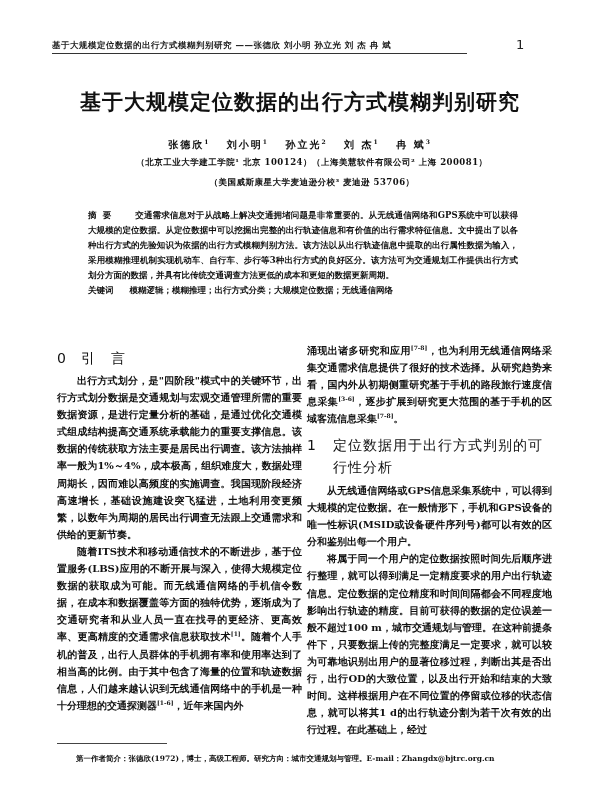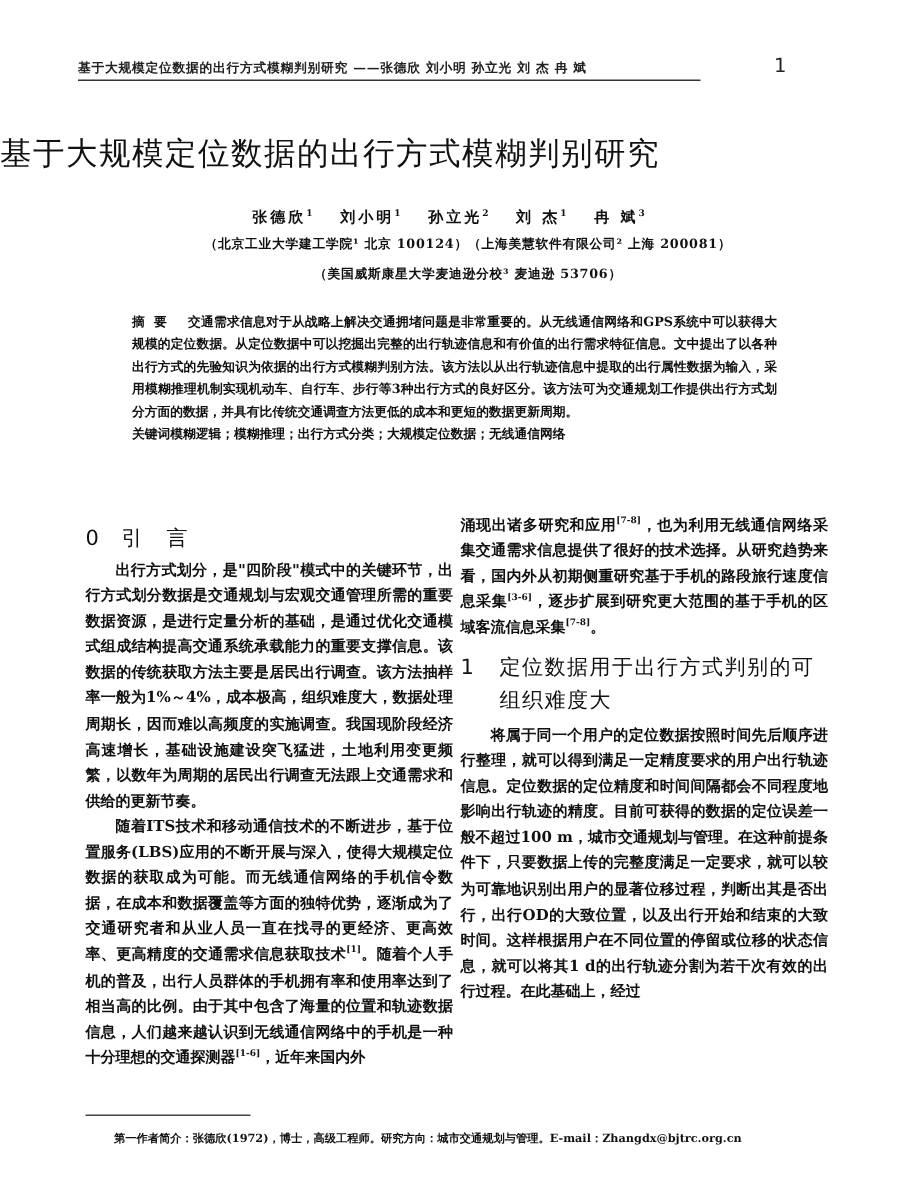--- a/index.html
+++ b/index.html
@@ -14,40 +14,40 @@
       color: #222; white-space: nowrap;
     }
     .page-number {
       position: absolute; left: 516px; top: 37px; font-size: 13px; color: #222;
       font-family: "DejaVu Sans", sans-serif;
     }
     .header-rule {
       position: absolute; left: 52px; top: 53px; width: 415px; height: 1px; background: #333;
     }
     .title {
-      position: absolute; left: 0; top: 88px; width: 600px; 
-      font-size: 21px; font-weight: normal; letter-spacing: 1px;
+      position: absolute; left: 0; top: 88px; width: 600px; text-align: center;
+      font-size: 21px; font-weight: bold; letter-spacing: 1px;
       font-family: "DejaVu Sans", sans-serif;
     }
     .authors {
       position: absolute; left: 0; top: 138px; width: 600px; text-align: center;
       font-size: 10px; font-weight: bold; letter-spacing: 2px;
     }
     .authors sup { font-size: 6px; }
     .affil {
       position: absolute; left: 0; width: 600px; text-align: center;
       font-size: 8.5px; letter-spacing: 0.5px; font-weight: bold; margin-left: 12px;
     }
     .affil1 { top: 157px; }
     .affil2 { top: 177px; }
     .abstract-block {
       position: absolute; left: 88px; top: 208px; width: 430px;
       font-size: 8.5px; line-height: 15px; font-weight: bold; text-align: justify;
     }
-    .abstract-block .label { margin-right: 8px; letter-spacing: 6px; }
+    .abstract-block .label { margin-right: 18px; letter-spacing: 6px; }
     .meta-line { white-space: nowrap; }
     .meta-line span { margin-right: 18px; }
     .col {
       position: absolute; width: 245px;
       font-size: 10px; line-height: 17.1px; text-align: justify; font-weight: bold;
     }
     .col-left { left: 57px; top: 372px; }
     .col-right { left: 307px; top: 342px; width: 245px; }
     .p-indent { text-indent: 2em; margin: 0; }
     .p-noindent { margin: 0; }
@@ -89,42 +89,43 @@
   <span><span>冉  斌</span><sup>3</sup></span>
 </div>
 <div class="affil affil1">（北京工业大学建工学院¹  北京 100124）（上海美慧软件有限公司²  上海 200081）</div>
 <div class="affil affil2">（美国威斯康星大学麦迪逊分校³  麦迪逊 53706）</div>
 
 <div class="abstract-block">
   <div>
     <span class="label">摘要</span><span>交通需求信息对于从战略上解决交通拥堵问题是非常重要的。从无线通信网络和GPS系统中可以获得大规模的定位数据。从定位数据中可以挖掘出完整的出行轨迹信息和有价值的出行需求特征信息。文中提出了以各种出行方式的先验知识为依据的出行方式模糊判别方法。该方法以从出行轨迹信息中提取的出行属性数据为输入，采用模糊推理机制实现机动车、自行车、步行等3种出行方式的良好区分。该方法可为交通规划工作提供出行方式划分方面的数据，并具有比传统交通调查方法更低的成本和更短的数据更新周期。</span>
   </div>
   <div>
-    <span style="margin-right:0;">关键词</span><span>模糊逻辑；模糊推理；出行方式分类；大规模定位数据；无线通信网络</span>
+    <span style="margin-right:16px;">关键词</span><span>模糊逻辑；模糊推理；出行方式分类；大规模定位数据；无线通信网络</span>
   </div>
 </div>
 
 <div class="sec-heading sec0">
   <span class="num">0</span><span class="word">引言</span>
 </div>
 
 <div class="col col-left">
   <p class="p-indent">出行方式划分，是"四阶段"模式中的关键环节，出行方式划分数据是交通规划与宏观交通管理所需的重要数据资源，是进行定量分析的基础，是通过优化交通模式组成结构提高交通系统承载能力的重要支撑信息。该数据的传统获取方法主要是居民出行调查。该方法抽样率一般为1%～4%，成本极高，组织难度大，数据处理周期长，因而难以高频度的实施调查。我国现阶段经济高速增长，基础设施建设突飞猛进，土地利用变更频繁，以数年为周期的居民出行调查无法跟上交通需求和供给的更新节奏。</p>
   <p class="p-indent"><span>随着ITS技术和移动通信技术的不断进步，基于位置服务(LBS)应用的不断开展与深入，使得大规模定位数据的获取成为可能。而无线通信网络的手机信令数据，在成本和数据覆盖等方面的独特优势，逐渐成为了交通研究者和从业人员一直在找寻的更经济、更高效率、更高精度的交通需求信息获取技术</span><sup class="ref">[1]</sup><span>。随着个人手机的普及，出行人员群体的手机拥有率和使用率达到了相当高的比例。由于其中包含了海量的位置和轨迹数据信息，人们越来越认识到无线通信网络中的手机是一种十分理想的交通探测器</span><sup class="ref">[1-6]</sup><span>，近年来国内外</span></p>
 </div>
 
 <div class="col col-right">
   <p class="p-noindent"><span>涌现出诸多研究和应用</span><sup class="ref">[7-8]</sup><span>，也为利用无线通信网络采集交通需求信息提供了很好的技术选择。从研究趋势来看，国内外从初期侧重研究基于手机的路段旅行速度信息采集</span><sup class="ref">[3-6]</sup><span>，逐步扩展到研究更大范围的基于手机的区域客流信息采集</span><sup class="ref">[7-8]</sup><span>。</span></p>
 </div>
 
 <div class="sec-heading sec1">
   <div><span class="num">1</span><span>定位数据用于出行方式判别的可</span></div>
-  <div class="cont">组织难度大</div>
+  <div class="cont">行性分析</div>
 </div>
 
 <div class="col-right-body">
+  <p class="p-indent">从无线通信网络或GPS信息采集系统中，可以得到大规模的定位数据。在一般情形下，手机和GPS设备的唯一性标识(MSID或设备硬件序列号)都可以有效的区分和鉴别出每一个用户。</p>
   <p class="p-indent">将属于同一个用户的定位数据按照时间先后顺序进行整理，就可以得到满足一定精度要求的用户出行轨迹信息。定位数据的定位精度和时间间隔都会不同程度地影响出行轨迹的精度。目前可获得的数据的定位误差一般不超过100 m，城市交通规划与管理。在这种前提条件下，只要数据上传的完整度满足一定要求，就可以较为可靠地识别出用户的显著位移过程，判断出其是否出行，出行OD的大致位置，以及出行开始和结束的大致时间。这样根据用户在不同位置的停留或位移的状态信息，就可以将其1 d的出行轨迹分割为若干次有效的出行过程。在此基础上，经过</p>
 </div>
 
 <div class="footnote-rule"></div>
 <div class="footnotes">
   <div>第一作者简介：张德欣(1972)，博士，高级工程师。研究方向：城市交通规划与管理。E-mail：Zhangdx@bjtrc.org.cn</div>
 </div>
 
 </body></html>

